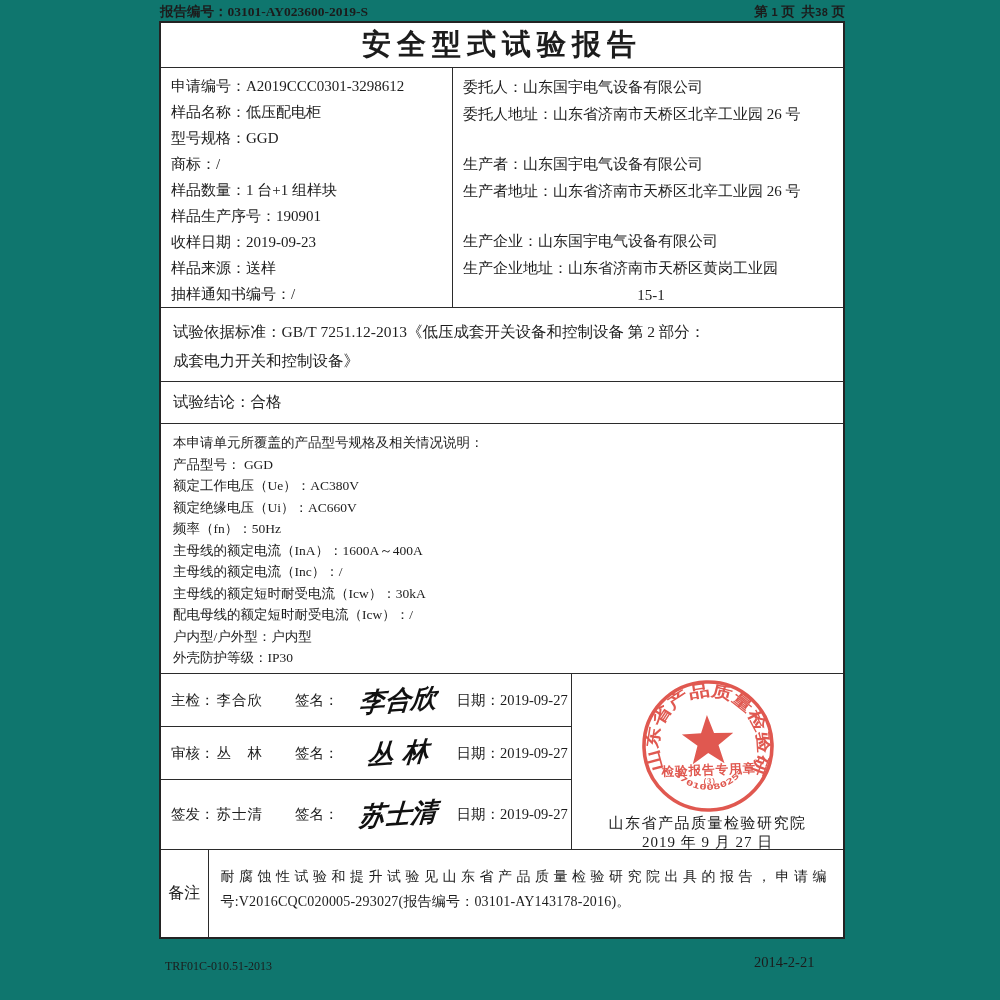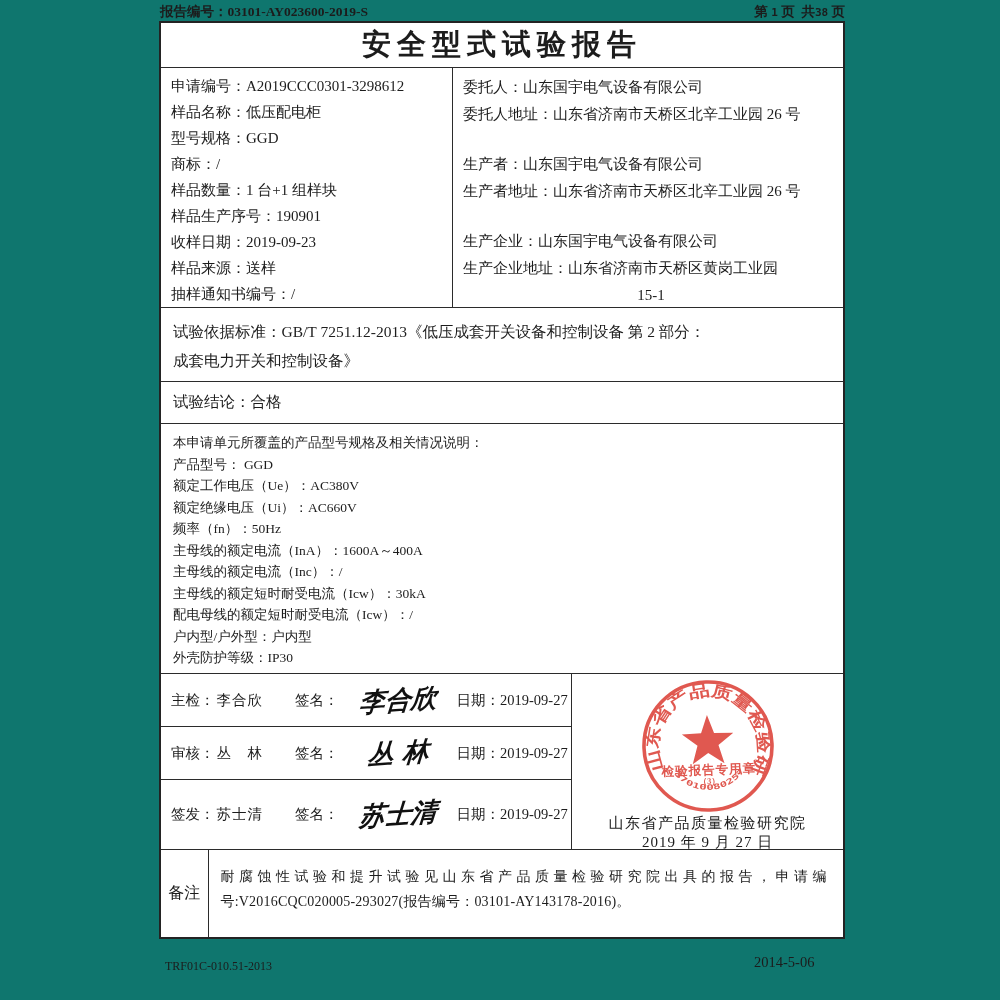--- a/index.html
+++ b/index.html
@@ -188,15 +188,15 @@
       <div class="remark-label">备注</div>
       <div class="remark-content">
         <div class="remark-l1">耐腐蚀性试验和提升试验见山东省产品质量检验研究院出具的报告，申请编</div>
         <div class="remark-l2">号:V2016CQC020005-293027(报告编号：03101-AY143178-2016)。</div>
       </div>
     </div>
 
   </div>
 
   <div class="doc-footer-left">TRF01C-010.51-2013</div>
-  <div class="doc-footer-right">2014-5-06</div>
+  <div class="doc-footer-right">2014-2-21</div>
 
 </div>
 
 </body></html>

